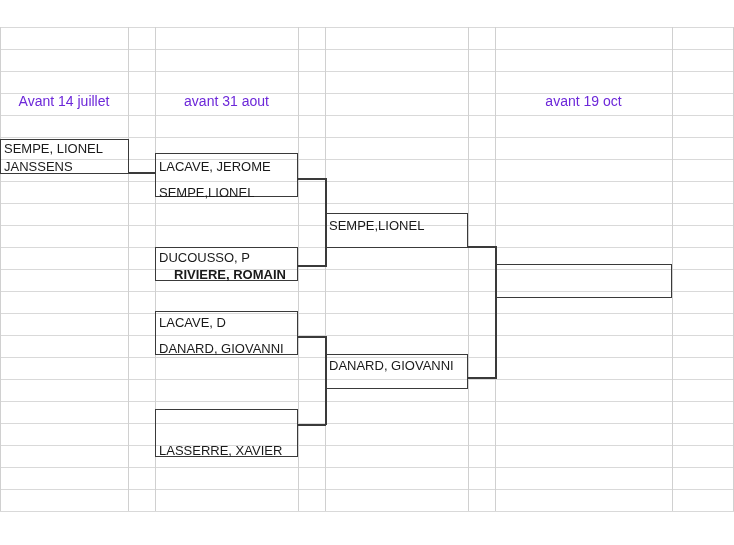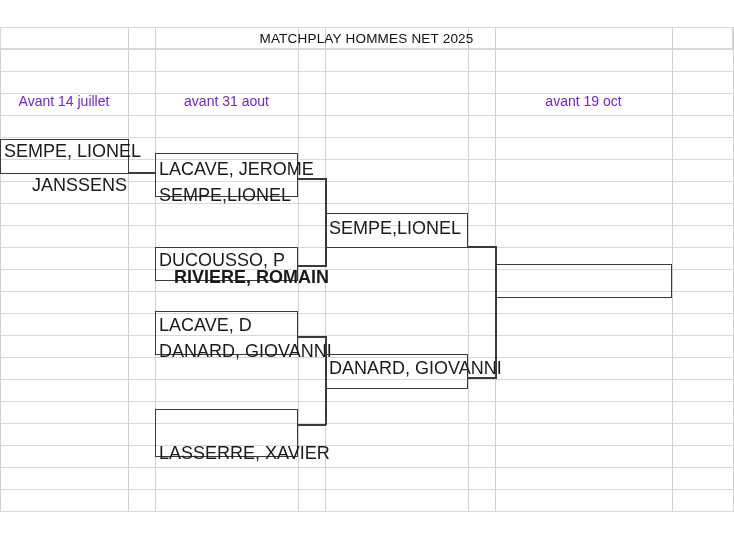--- a/index.html
+++ b/index.html
@@ -72,21 +72,21 @@
   
   .match-box {
     position: absolute;
     box-sizing: border-box;
     border: 1.6px solid #3a3a3a;
     background: transparent;
   }
   .slot {
     position: absolute;
     left: 4px;
-    font-size: 18px;
+    font-size: 13px;
     color: #1a1a1a;
     white-space: nowrap;
     line-height: 1;
   }
   .connector-h {
     position: absolute;
     height: 1.6px;
     background: #3a3a3a;
   }
   .connector-v {
@@ -128,29 +128,28 @@
       <div class="gridline-v" style="left: 128px; height: 484px;"></div>
       <div class="gridline-v" style="left: 155px; height: 484px;"></div>
       <div class="gridline-v" style="left: 298px; height: 484px;"></div>
       <div class="gridline-v" style="left: 325px; height: 484px;"></div>
       <div class="gridline-v" style="left: 468px; height: 484px;"></div>
       <div class="gridline-v" style="left: 495px; height: 484px;"></div>
       <div class="gridline-v" style="left: 672px; height: 484px;"></div>
       <div class="gridline-v" style="left: 733px; height: 484px;"></div>
     </div>
 
-  <div id="title-cell">MATCHPLAY HOMMES NET 2025</div>
 
   <div class="round-header" style="left:0px;  top:90px; width:128px;">Avant 14 juillet</div>
   <div class="round-header" style="left:155px;top:90px; width:143px;">avant 31 aout</div>
   <div class="round-header" style="left:495px;top:90px; width:177px;">avant 19 oct</div>
 
   <div class="match-box" style="left:0px; top:139px; width:129px; height:35px;"></div>
   <div class="slot" style="left:4px; top:142px;">SEMPE, LIONEL</div>
-  <div class="slot" style="left:4px; top:176px;margin-left:28px;">JANSSENS</div>
+  <div class="slot" style="left:4px; top:160px;">JANSSENS</div>
 
   <div class="connector-h" style="left:128px; top:172px; width:28px;"></div>
 
   <div class="match-box" style="left:155px; top:153px; width:143px; height:44px;"></div>
   <div class="slot" style="left:159px; top:160px;">LACAVE, JEROME</div>
   <div class="slot" style="left:159px; top:186px;">SEMPE,LIONEL</div>
   <div class="connector-h" style="left:297px; top:178px; width:29px;"></div>
 
   <div class="match-box" style="left:155px; top:247px; width:143px; height:34px;"></div>
   <div class="slot" style="left:159px; top:251px;">DUCOUSSO, P</div>

